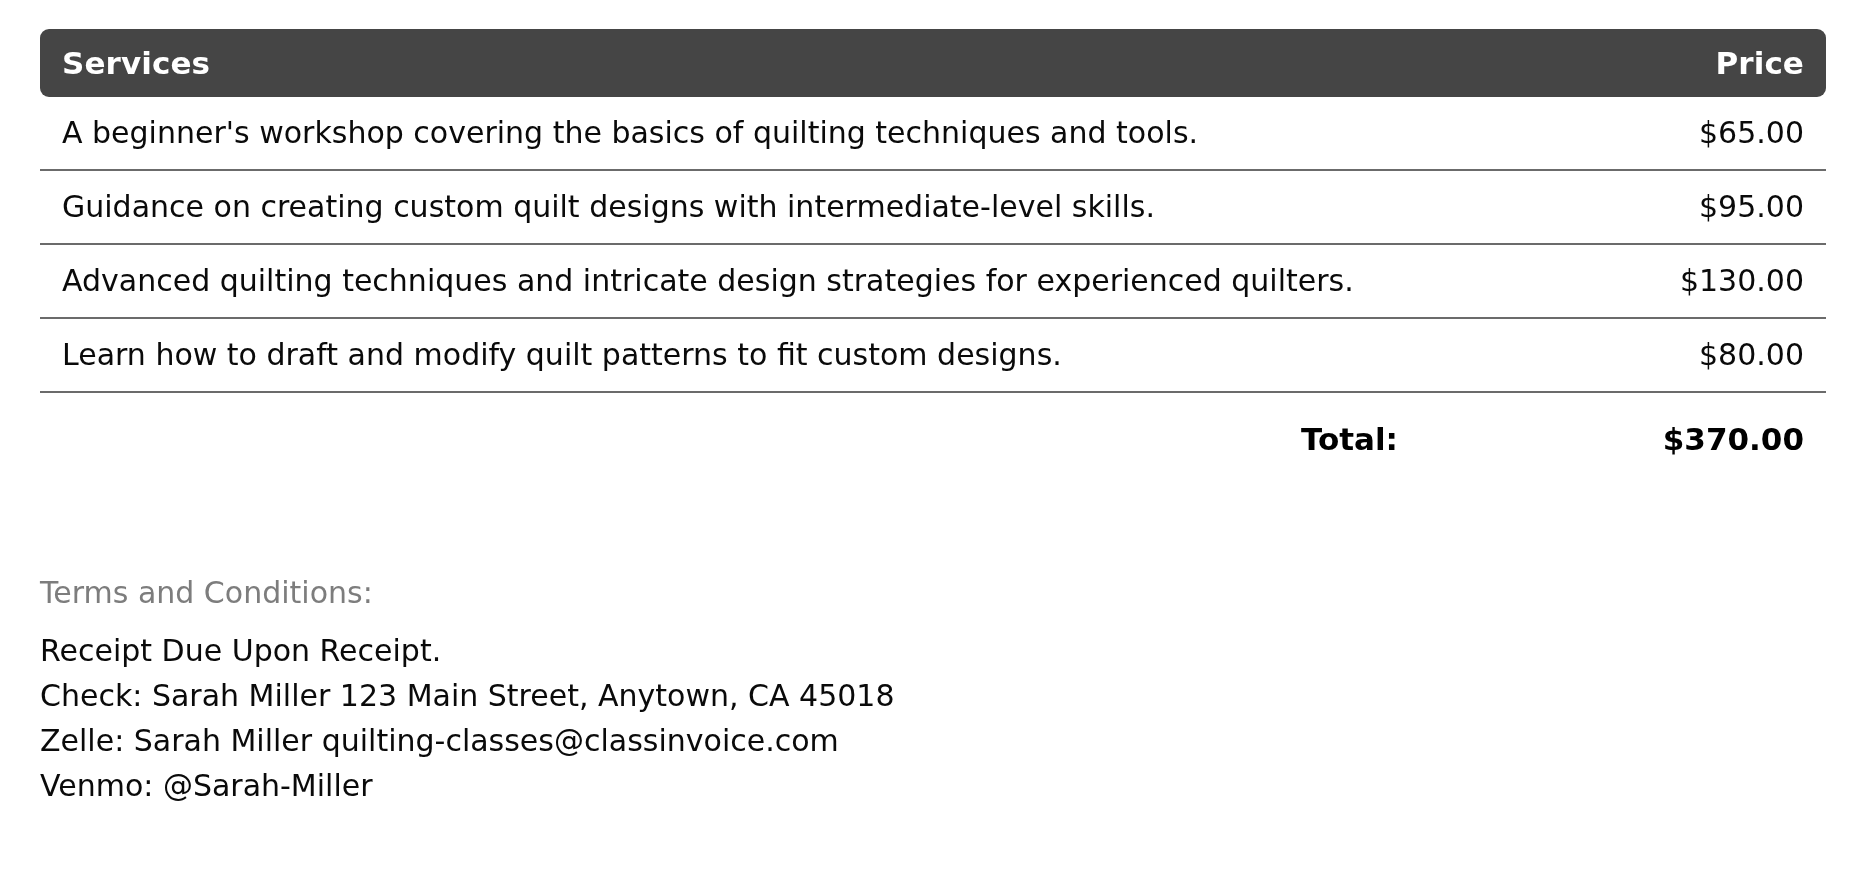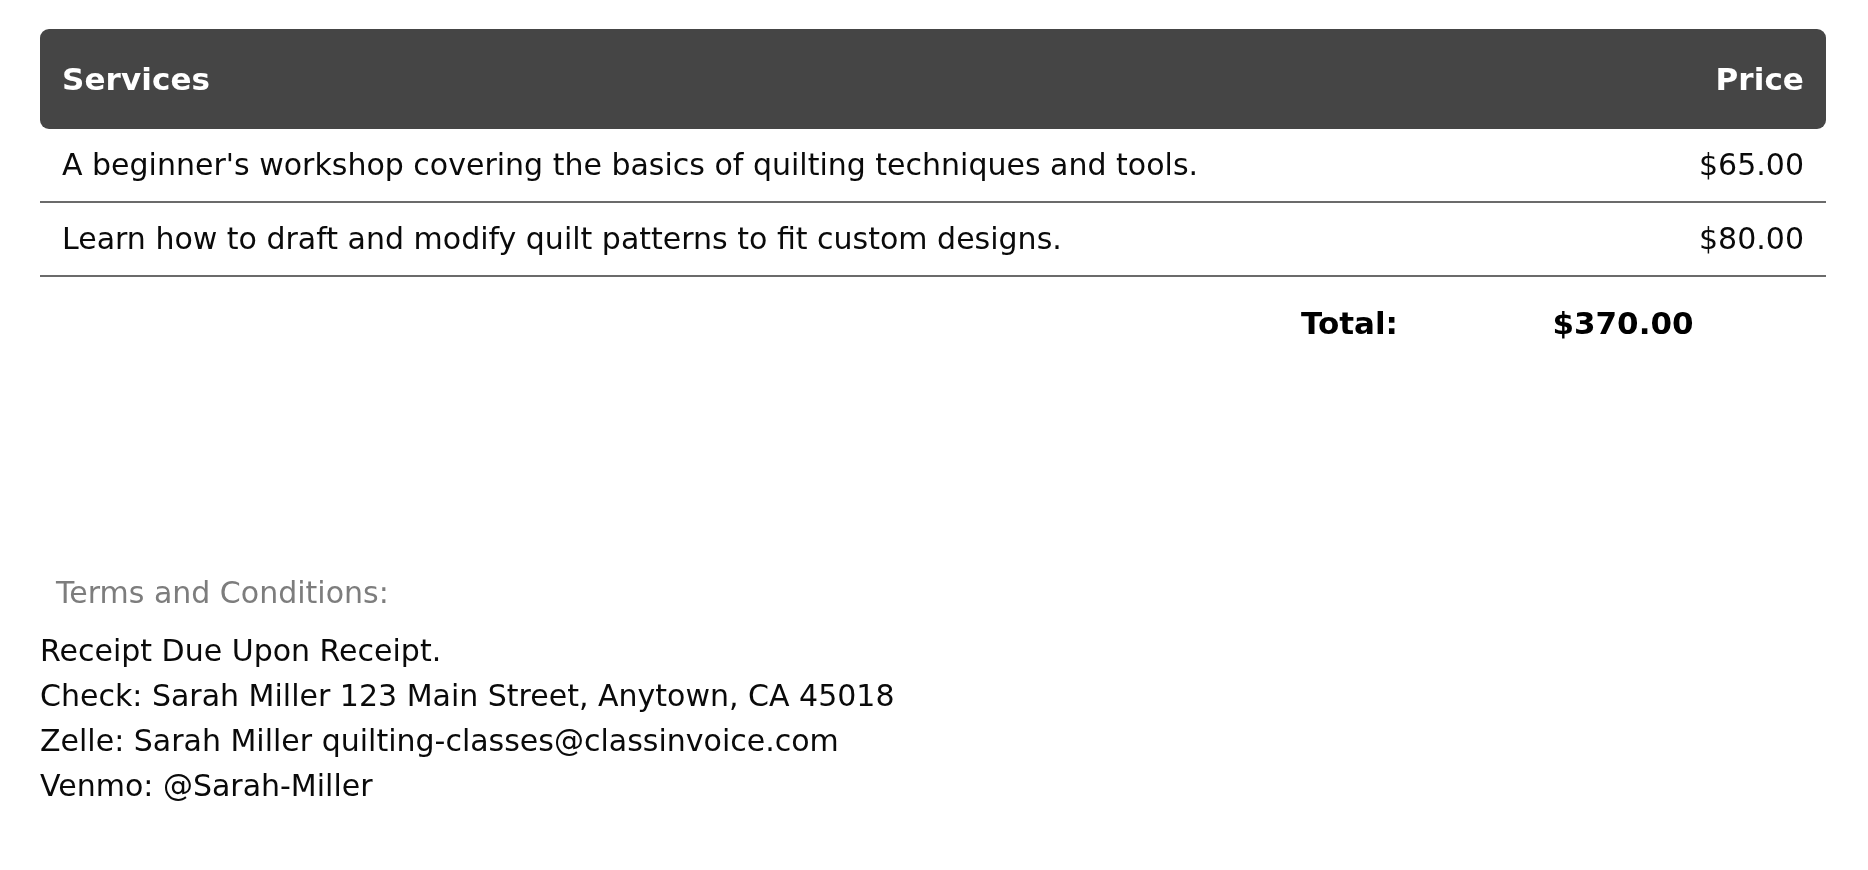--- a/index.html
+++ b/index.html
@@ -35,21 +35,21 @@
 
   .services-table col.col-desc { width: 1380px; }
   .services-table col.col-price { width: 406px; }
 
   thead th {
     background: #454545;
     color: #ffffff;
     font-size: 31px;
     font-weight: 700;
     height: 68px;
-    padding: 16px 22px;
+    padding: 0 22px;
     vertical-align: middle;
     letter-spacing: 0.1px;
   }
   thead th.th-desc {
     text-align: left;
     border-top-left-radius: 9px;
     border-bottom-left-radius: 9px;
   }
   thead th.th-price {
     text-align: right;
@@ -72,35 +72,34 @@
   tfoot td {
     font-size: 31px;
     font-weight: 700;
     color: #000000;
     height: 72px;
     padding: 10px 22px;
     vertical-align: middle;
     border: none;
   }
   tfoot td.tf-label { text-align: right; }
-  tfoot td.tf-value { text-align: center; white-space: nowrap; }
+  tfoot td.tf-value { text-align: right; white-space: nowrap; }
 
   
   .terms {
     position: absolute;
     left: 40px;
     top: 578px;
     width: 1500px;
   }
   .terms-title {
     font-size: 30px;
     color: #7d7d7d;
     line-height: 1.0;
     margin-bottom: 20px;
-    margin-left: 16px;
   }
   .terms-line {
     font-size: 30px;
     color: #0a0a0a;
     line-height: 45px;
     white-space: nowrap;
   }
 </style>
 </head>
 <body>
@@ -117,20 +116,28 @@
         <th class="th-desc">Services</th>
         <th class="th-price">Price</th>
       </tr>
     </thead>
     <tbody>
       <tr>
         <td class="td-desc">A beginner's workshop covering the basics of quilting techniques and tools.</td>
         <td class="td-price">$65.00</td>
       </tr>
       <tr>
+        <td class="td-desc">Guidance on creating custom quilt designs with intermediate-level skills.</td>
+        <td class="td-price">$95.00</td>
+      </tr>
+      <tr>
+        <td class="td-desc">Advanced quilting techniques and intricate design strategies for experienced quilters.</td>
+        <td class="td-price">$130.00</td>
+      </tr>
+      <tr>
         <td class="td-desc">Learn how to draft and modify quilt patterns to fit custom designs.</td>
         <td class="td-price">$80.00</td>
       </tr>
     </tbody>
     <tfoot>
       <tr>
         <td class="tf-label">Total:</td>
         <td class="tf-value">$370.00</td>
       </tr>
     </tfoot>

